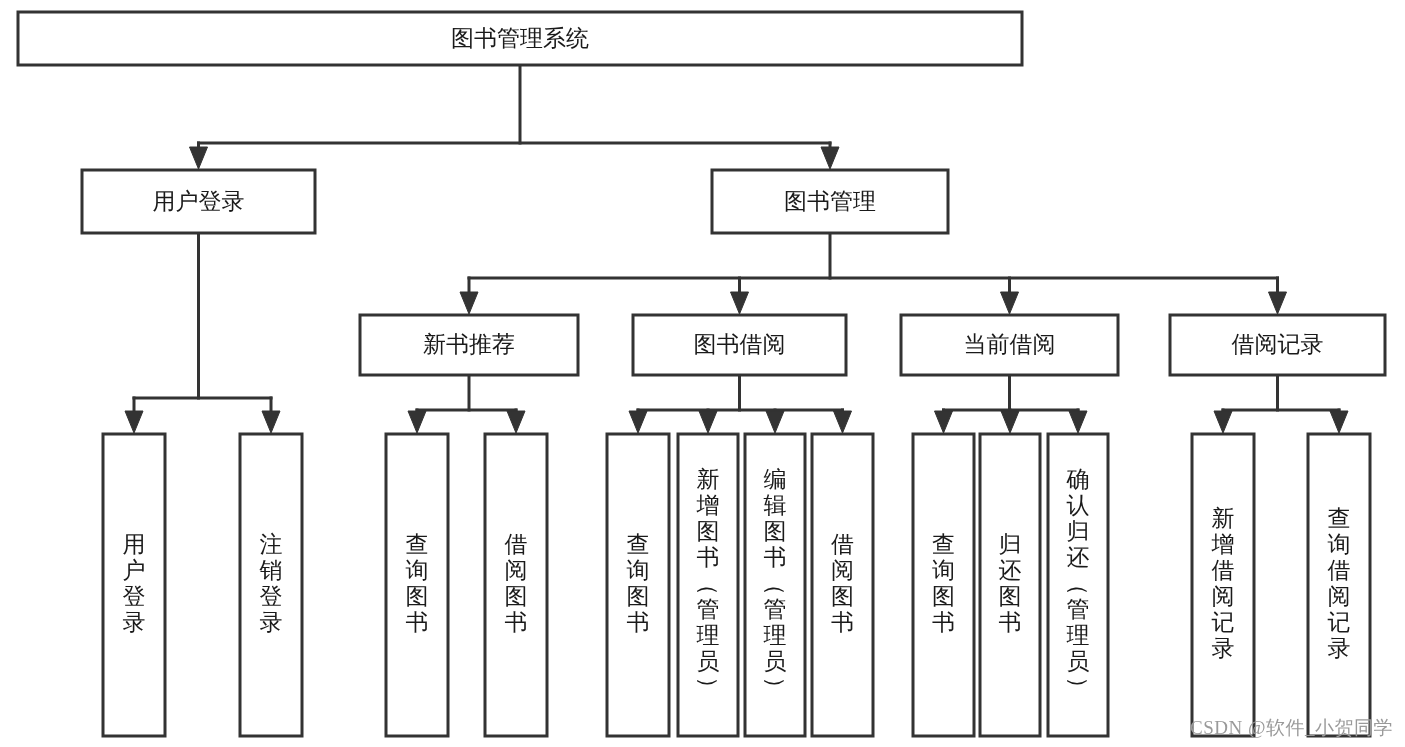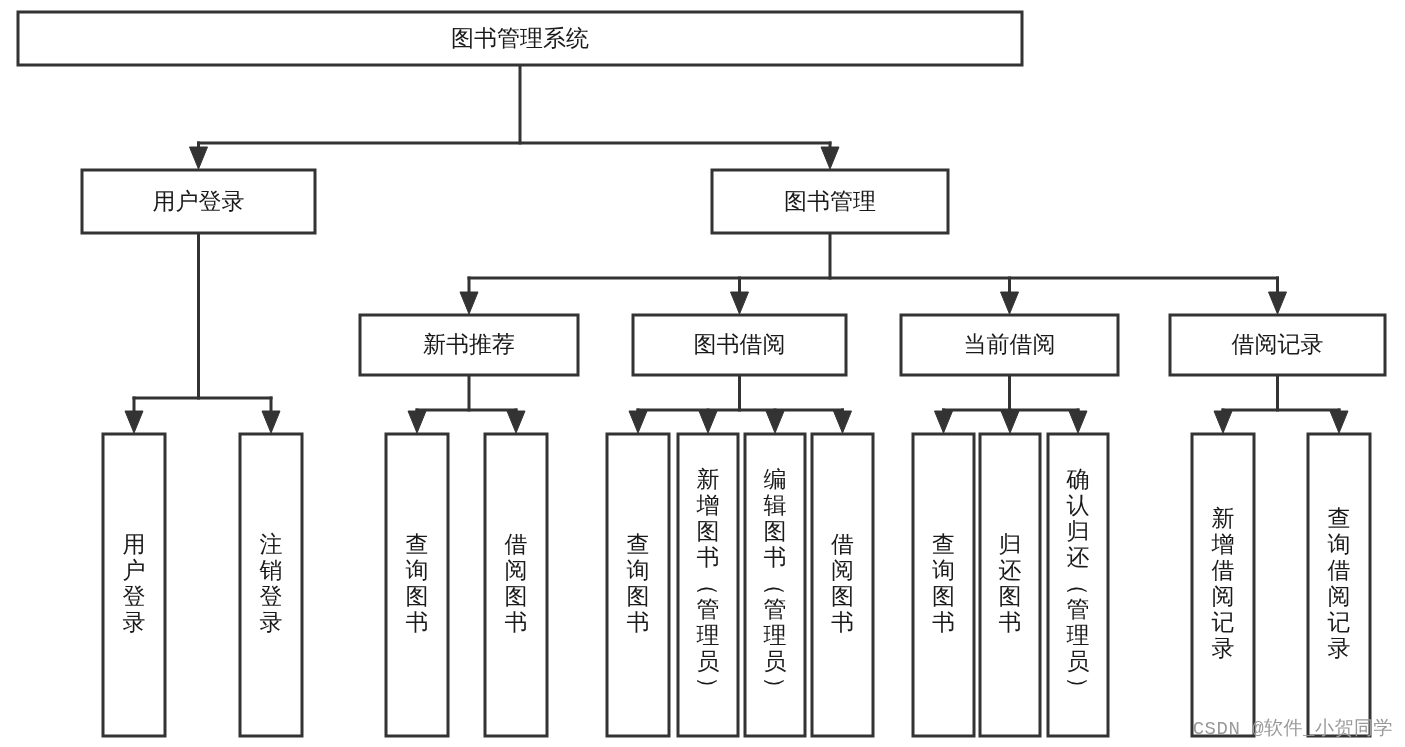--- a/index.html
+++ b/index.html
@@ -55,21 +55,21 @@
   .node-label-vertical {
     font-family: "Liberation Sans", "DejaVu Sans", sans-serif;
     fill: #1a1a1a;
     font-size: 23px;
     text-anchor: middle;
   }
   .watermark {
     position: absolute;
     right: 12px;
     bottom: 6px;
-    font-family: Liberation Mono, monospace;
+    font-family: Liberation Serif, serif;
     font-size: 19px;
     color: #9a9a9a;
     white-space: nowrap;
     letter-spacing: 0.5px;
     pointer-events: none;
   }
 </style>
 </head>
 <body>
 

